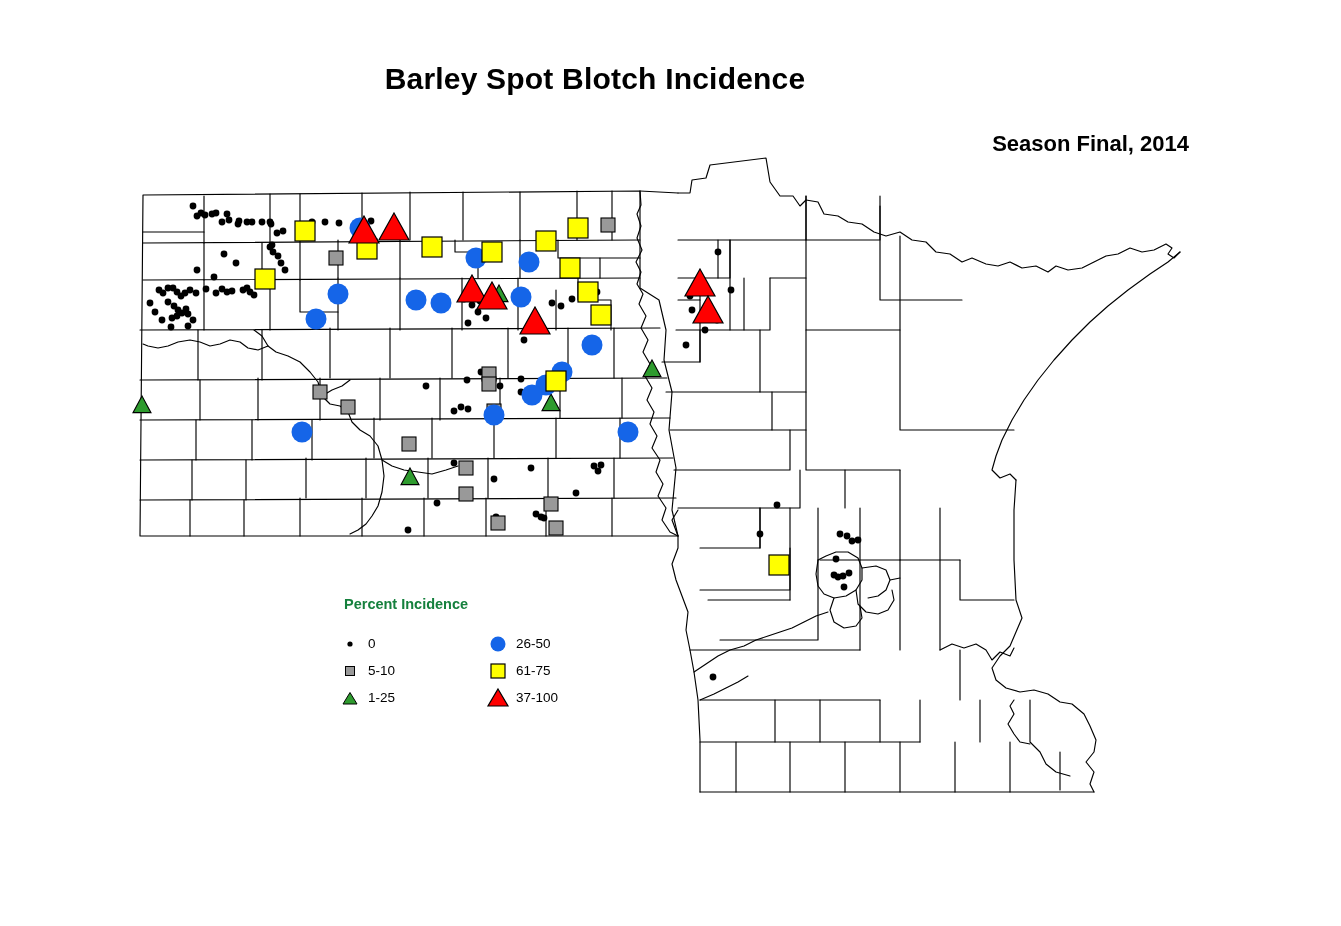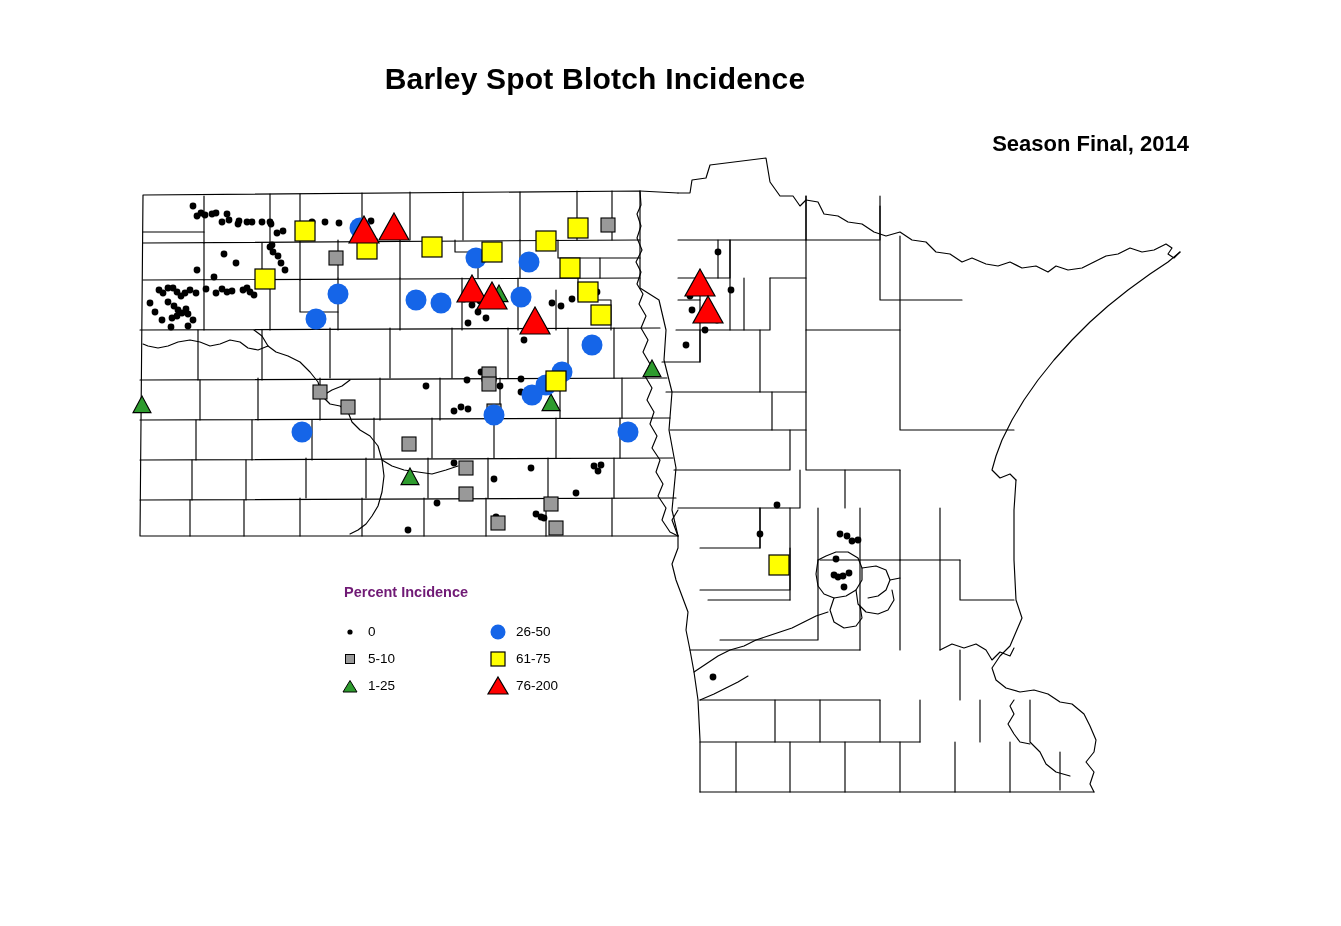--- a/index.html
+++ b/index.html
@@ -43,22 +43,22 @@
 
   
   #legend {
     position: absolute;
     left: 336px; top: 584px;
     width: 260px; height: 132px;
   }
   #legend .legend-title {
     font-size: 14.5px;
     font-weight: bold;
-    color: #701a75;
-    margin: 0 0 18px 8px;
+    color: #15803d;
+    margin: 12px 0 18px 8px;
   }
   .legend-cols {
     position: relative;
     height: 90px;
   }
   .legend-col {
     position: absolute;
     top: 0;
   }
   .legend-col.left { left: 0; }
@@ -525,19 +525,19 @@
           </span>
           <span class="legend-label">61-75</span>
         </div>
 
         <div class="legend-row">
           <span class="legend-swatch">
             <svg width="26" height="24" viewBox="0 0 26 24">
                 <polygon points="13,3 23,20 3,20" fill="#FF0000" stroke="#000" stroke-width="1.2"></polygon>
               </svg>
           </span>
-          <span class="legend-label">76-200</span>
+          <span class="legend-label">37-100</span>
         </div>
       </div>
     </div>
   </div>
 
 </div>
 
 </body></html>

